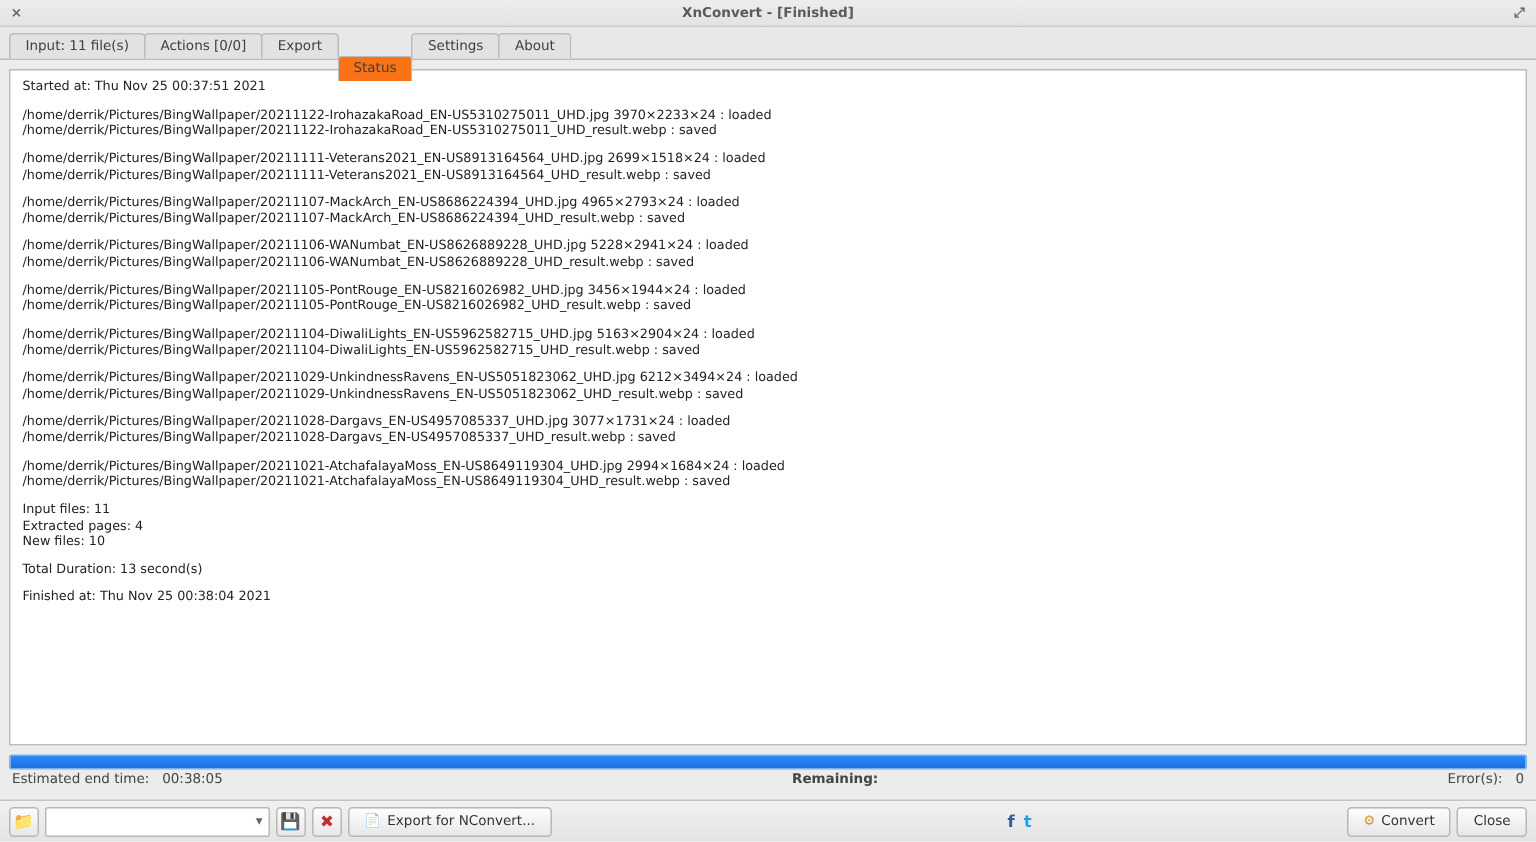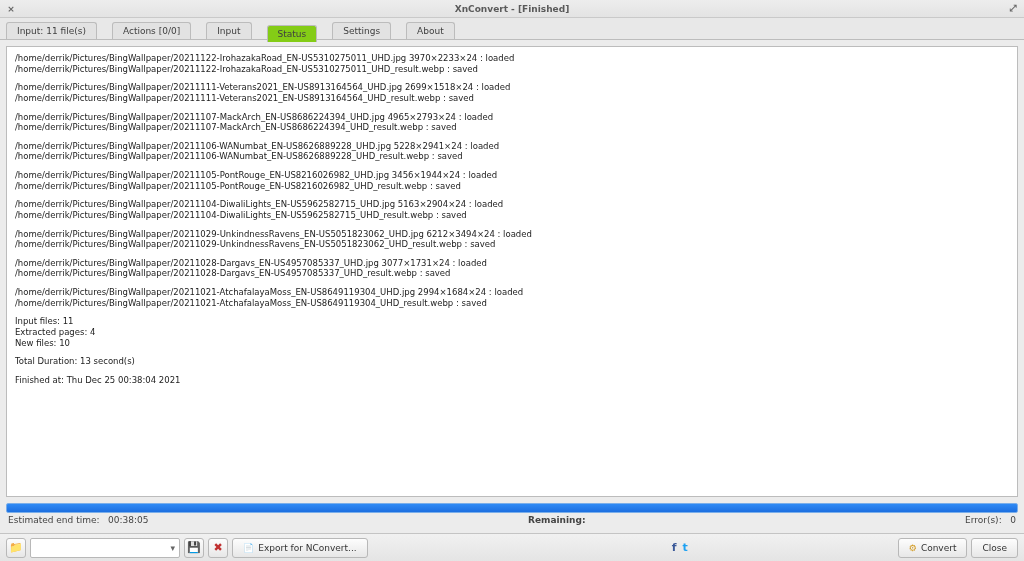--- a/index.html
+++ b/index.html
@@ -6,23 +6,23 @@
   html, body { width: 1024px; height: 561px; overflow: hidden; font-family: "DejaVu Sans", Arial, sans-serif; font-size: 9px; color: #202020; background: #ececec; }
   .window { display: flex; flex-direction: column; height: 100%; }
 
   
   .titlebar { height: 18px; background: linear-gradient(#ededed,#e3e3e3); border-bottom: 1px solid #c9c9c9; display: flex; align-items: center; padding: 0 4px; position: relative; }
   .titlebar .close-x { font-weight: bold; color: #666; cursor: pointer; width: 14px; text-align: center; }
   .titlebar .title { position: absolute; left: 0; right: 0; text-align: center; font-weight: bold; color: #5a5a5a; pointer-events: none; }
   .titlebar .max { position: absolute; right: 4px; color: #666; cursor: pointer; width: 14px; text-align: center; font-weight: bold; }
 
   
-  .tabbar { height: 22px; display: flex; align-items: flex-end; padding: 0 6px; background: #e8e8e8; border-bottom: 1px solid #bcbcbc; gap: 16px; }
+  .tabbar { height: 22px; display: flex; align-items: flex-end; padding: 0 6px; background: #e8e8e8; border-bottom: 1px solid #bcbcbc; gap: 0; }
   .tab { padding: 3px 10px; border: 1px solid #bcbcbc; border-bottom: none; background: #e2e2e2; color: #404040; margin-right: -1px; border-radius: 3px 3px 0 0; cursor: pointer; }
-  .tab.active { background: #84cc16; position: relative; top: 3px; }
+  .tab.active { background: #f97316; position: relative; top: 15px; }
 
   
   .status-area { flex: 1; margin: 6px; background: #ffffff; border: 1px solid #bcbcbc; padding: 6px 8px; overflow: auto; }
   .log-block { margin-bottom: 8px; white-space: nowrap; }
   .log-line { line-height: 1.25; font-size: 8.5px; color: #222; }
 
   
   .progress-wrap { margin: 0 6px 2px 6px; }
   .progress { height: 10px; background: linear-gradient(#2f8af5,#1c6fe0); border: 1px solid #7aaeea; border-radius: 2px; }
   .info-row { display: flex; align-items: flex-start; height: 18px; padding: 0 8px; color: #444; }
@@ -54,27 +54,30 @@
 
   <div class="titlebar">
     <span class="close-x">×</span>
     <span class="title">XnConvert - [Finished]</span>
     <span class="max">⤢</span>
   </div>
 
   <div class="tabbar">
     <div class="tab"><span>Input: 11 file(s)</span></div>
     <div class="tab"><span>Actions [0/0]</span></div>
-    <div class="tab"><span>Input</span></div>
+    <div class="tab"><span>Export</span></div>
     <div class="tab active"><span>Status</span></div>
     <div class="tab"><span>Settings</span></div>
     <div class="tab"><span>About</span></div>
   </div>
 
   <div class="status-area">
+    <div class="log-block">
+        <div class="log-line">Started at: Thu Nov 25 00:37:51 2021</div>
+      </div>
     <div id="entries">
         <div class="log-block">
           <div class="log-line">/home/derrik/Pictures/BingWallpaper/20211122-IrohazakaRoad_EN-US5310275011_UHD.jpg 3970×2233×24 : loaded</div>
           <div class="log-line">/home/derrik/Pictures/BingWallpaper/20211122-IrohazakaRoad_EN-US5310275011_UHD_result.webp : saved</div>
         </div>
         <div class="log-block">
           <div class="log-line">/home/derrik/Pictures/BingWallpaper/20211111-Veterans2021_EN-US8913164564_UHD.jpg 2699×1518×24 : loaded</div>
           <div class="log-line">/home/derrik/Pictures/BingWallpaper/20211111-Veterans2021_EN-US8913164564_UHD_result.webp : saved</div>
         </div>
         <div class="log-block">
@@ -108,21 +111,21 @@
       </div>
     <div class="log-block">
       <div class="log-line">Input files: 11</div>
       <div class="log-line">Extracted pages: 4</div>
       <div class="log-line">New files: 10</div>
     </div>
     <div class="log-block">
         <div class="log-line">Total Duration: 13 second(s)</div>
       </div>
     <div class="log-block">
-        <div class="log-line">Finished at: Thu Dec 25 00:38:04 2021</div>
+        <div class="log-line">Finished at: Thu Nov 25 00:38:04 2021</div>
       </div>
   </div>
 
   <div class="progress-wrap">
     <div class="progress"></div>
   </div>
 
   <div class="info-row">
     <span class="left">
       <span>Estimated end time:</span>

